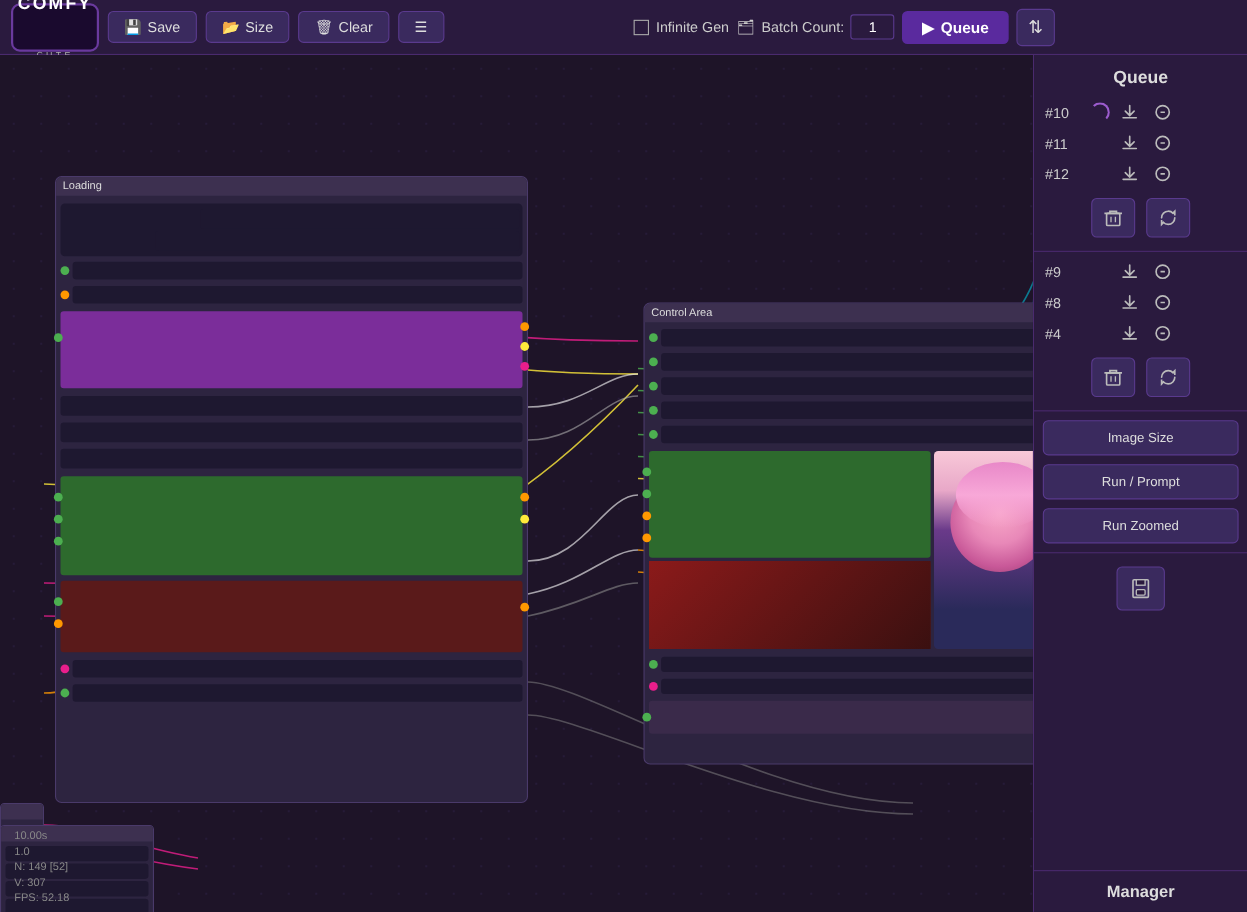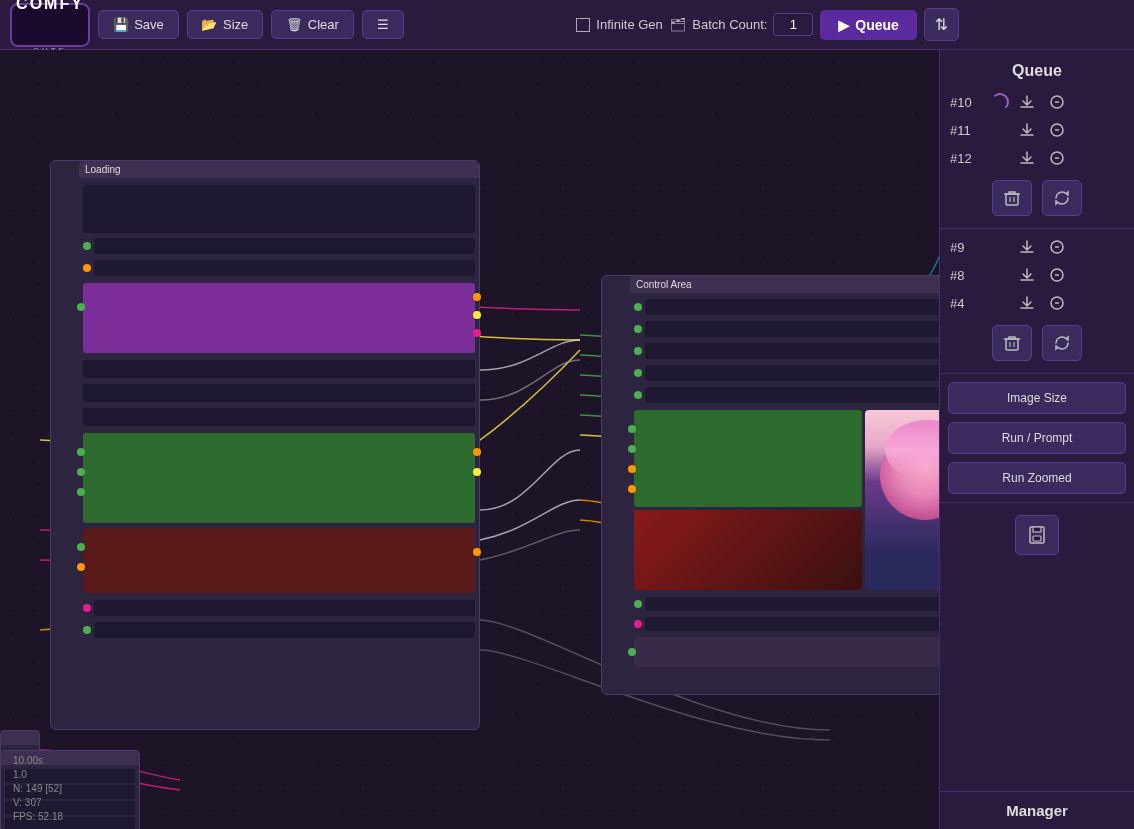--- a/index.html
+++ b/index.html
@@ -136,21 +136,20 @@
     }
 
     
     .node {
       position: absolute;
       background: #2d2440;
       border: 1px solid #4a3a6a;
       border-radius: 6px;
       font-size: 10px;
       color: #ccc;
-      padding-left: 28px;
     }
     .node-header {
       background: #3d3050;
       padding: 3px 6px;
       border-radius: 5px 5px 0 0;
       font-size: 10px;
       color: #ddd;
     }
     .node-body {
       padding: 4px;
@@ -183,21 +182,20 @@
       left: 50px; top: 110px;
       width: 430px;
       height: 570px;
     }
 
     
     #node-control {
       left: 585px; top: 225px;
       width: 389px;
       height: 420px;
-      margin-left: 16px;
     }
 
     
     .green-block {
       background: #2d6a2d;
       border-radius: 3px;
     }
     .dark-red-block {
       background: #5a1a1a;
       border-radius: 3px;

